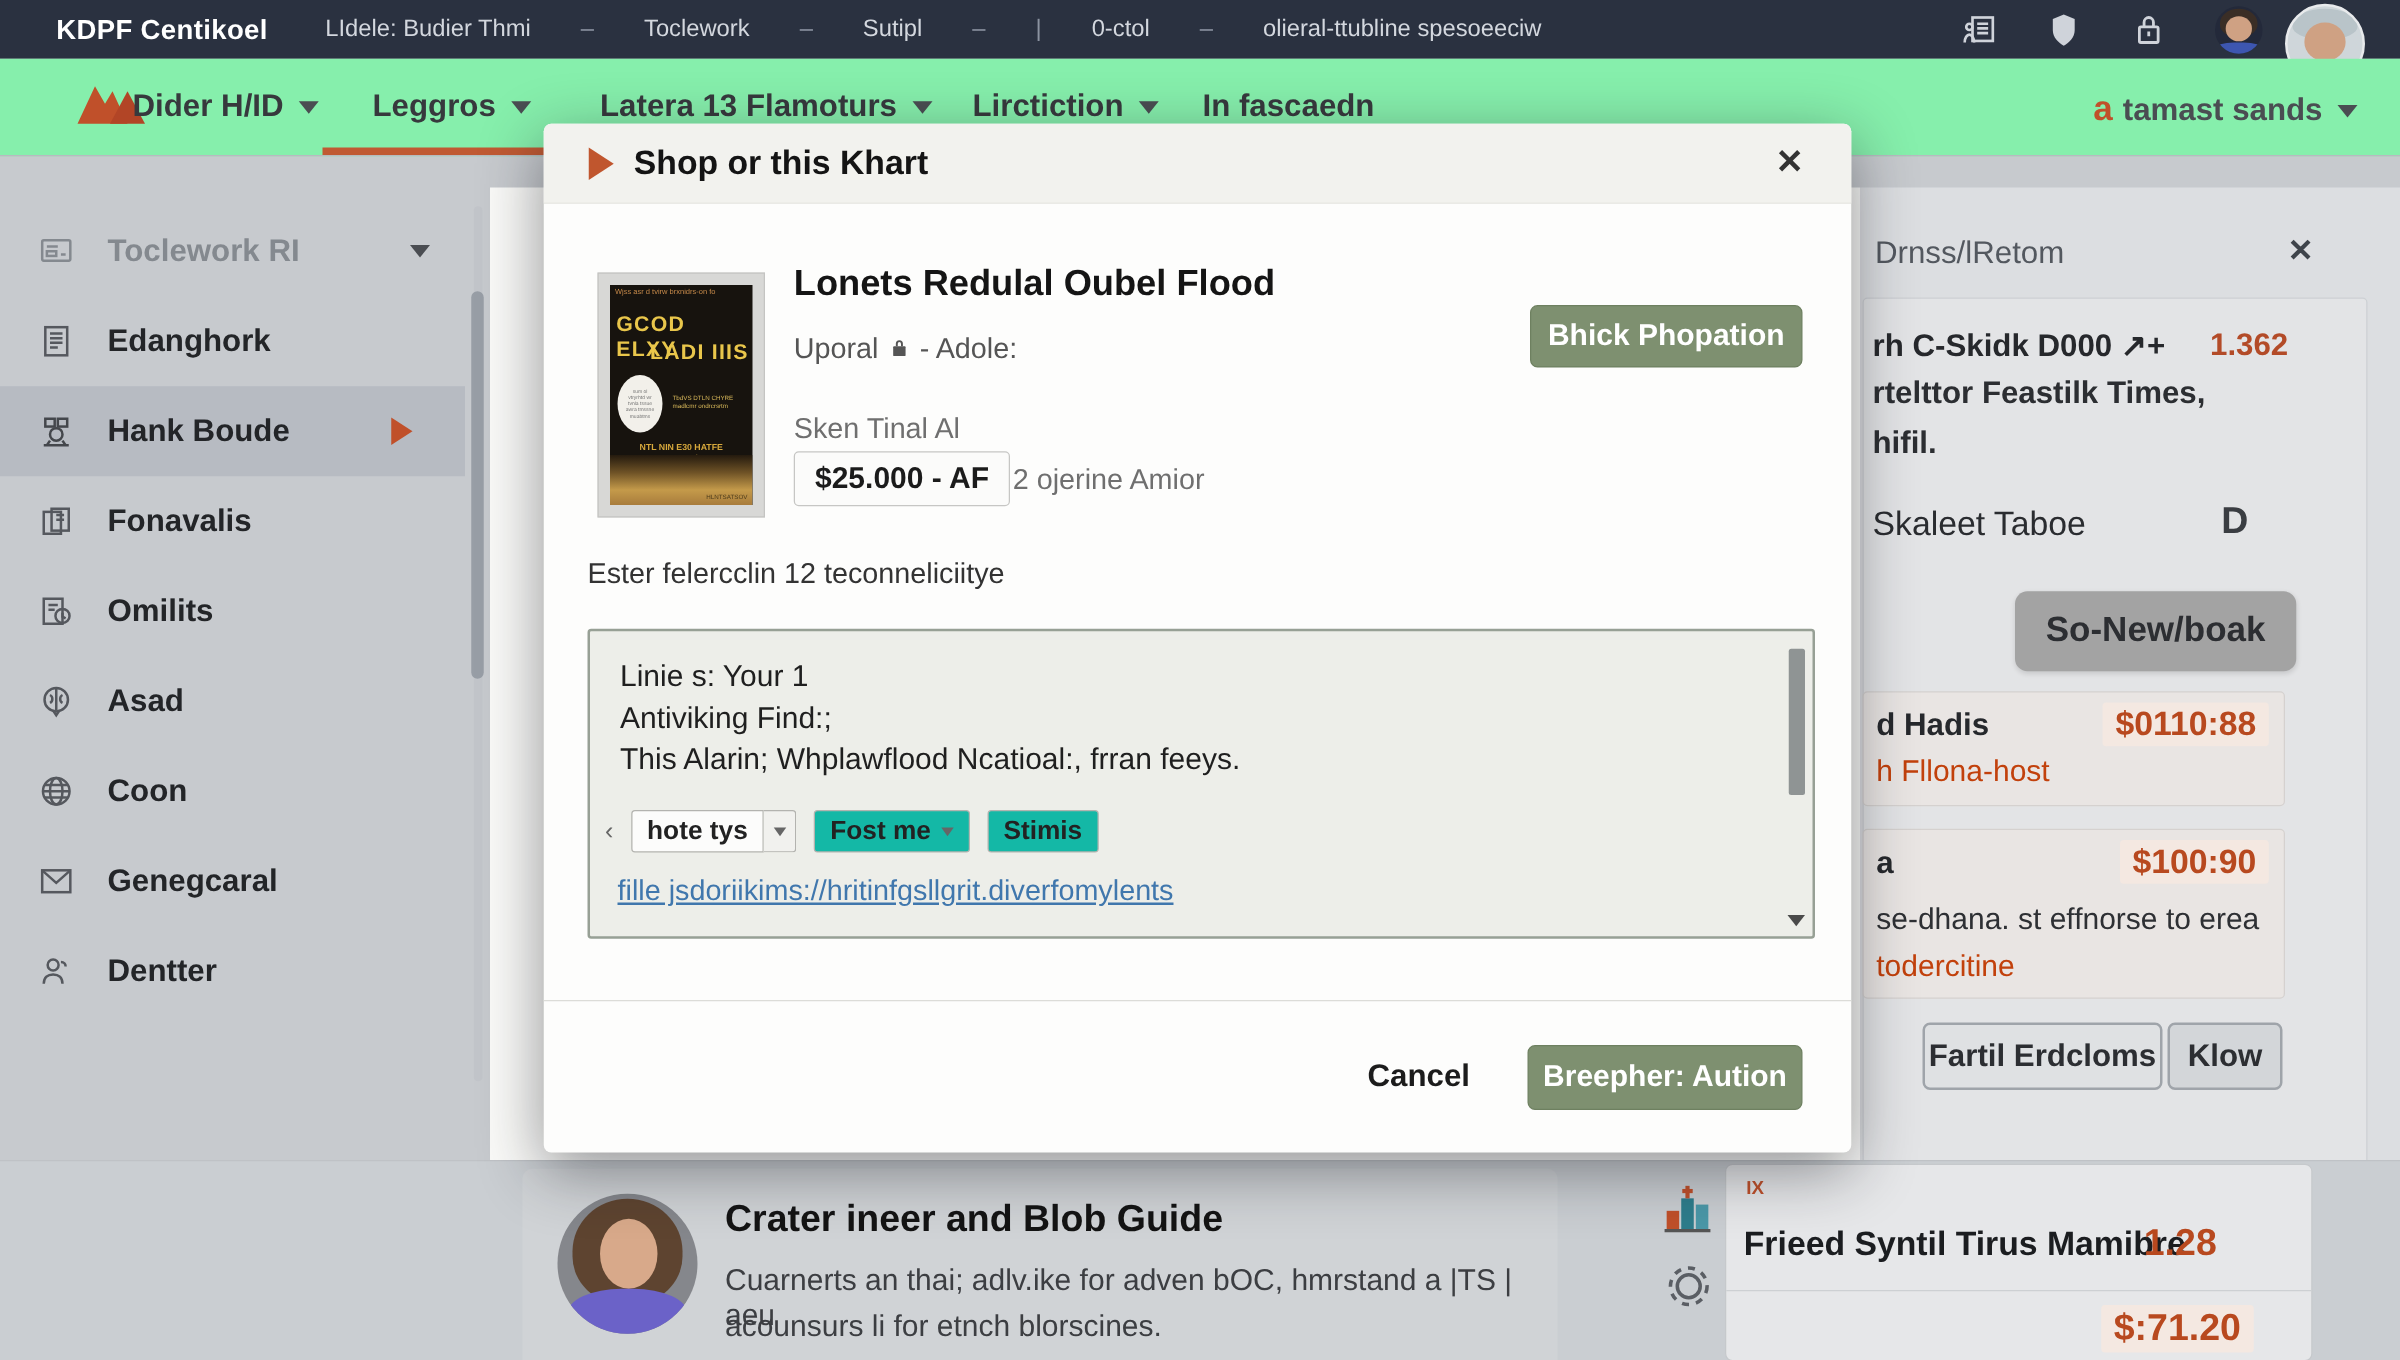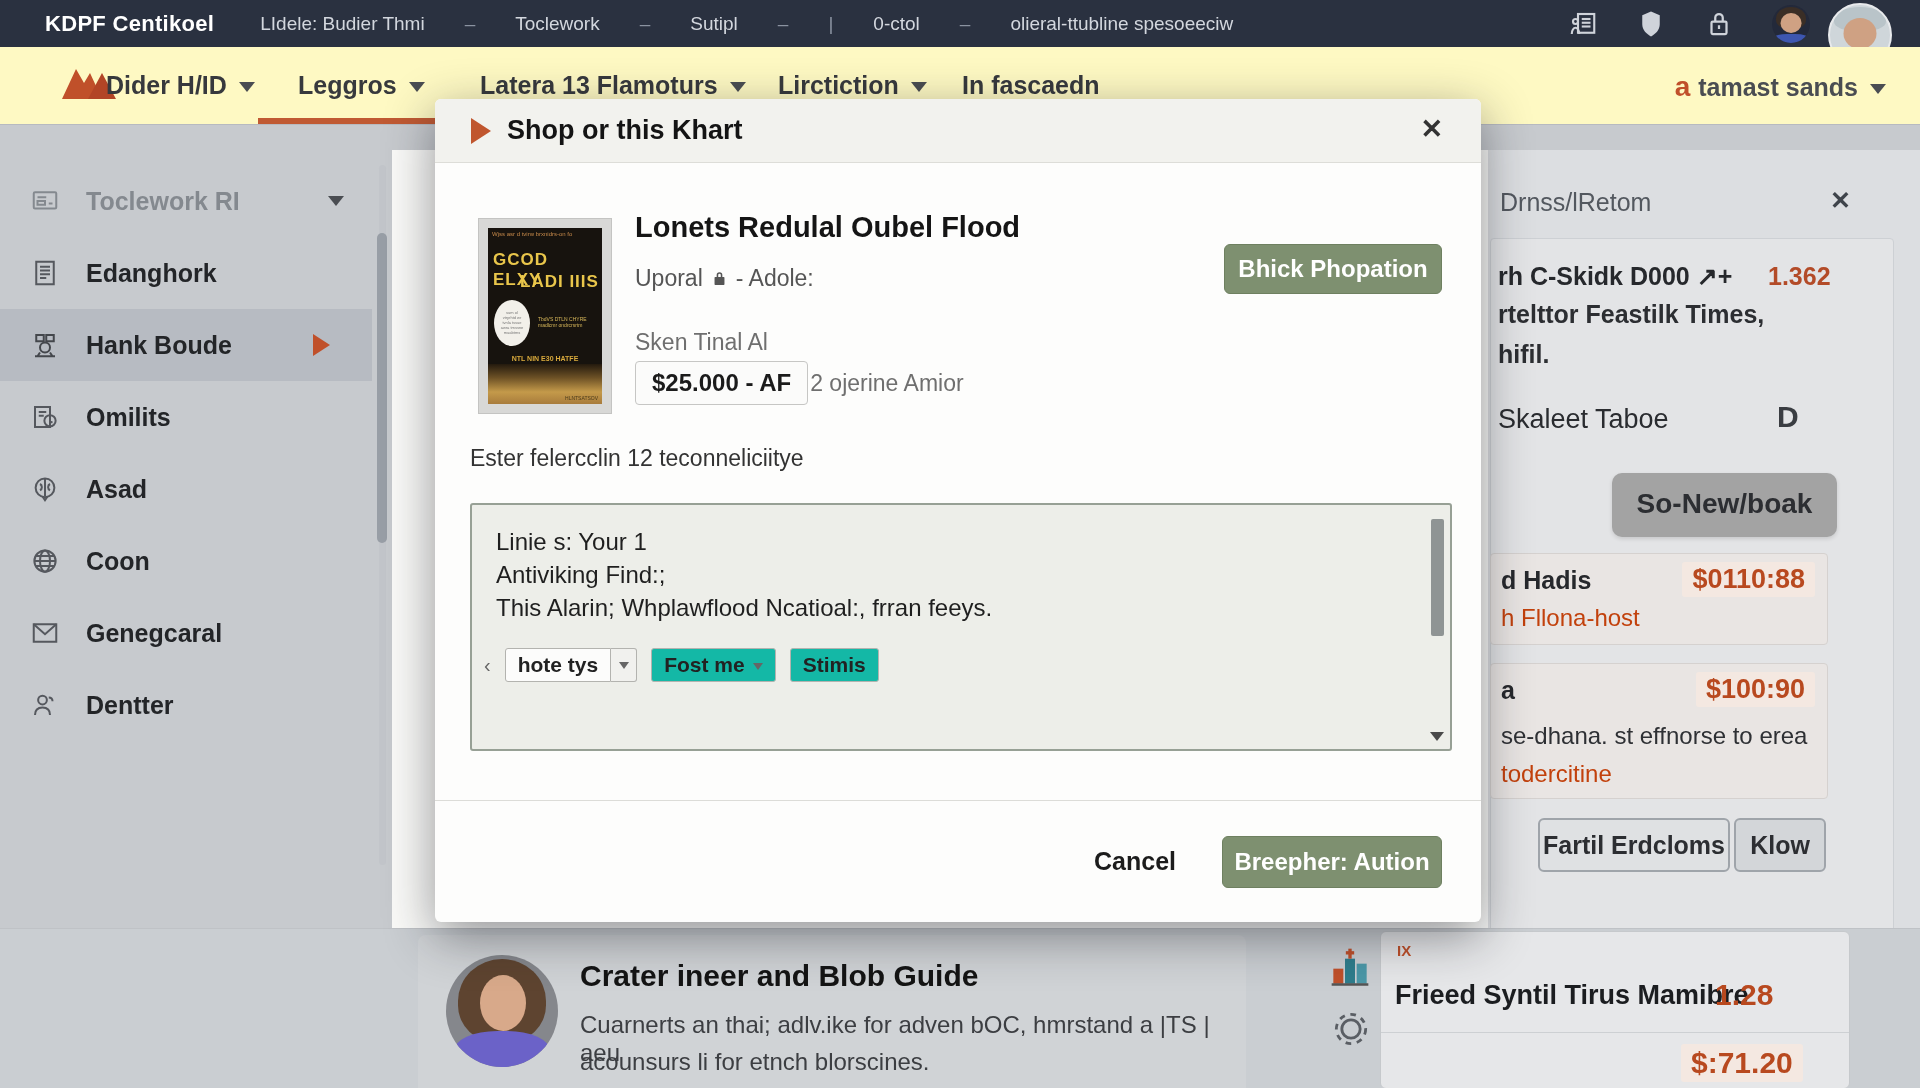--- a/index.html
+++ b/index.html
@@ -17,21 +17,21 @@
   .avatar{border-radius:50%;overflow:hidden;position:relative;flex:none;}
   .av1{width:38px;height:38px;margin-right:18px;background:#23293a;}
   .av2{width:64px;height:64px;margin-right:28px;margin-top:22px;background:#cfd6da;border:2px solid #e8eaec;}
   .av-hair{position:absolute;left:4px;top:2px;right:4px;height:60%;border-radius:50% 50% 40% 40%;background:#3a2e26;}
   .av-face{position:absolute;left:50%;top:22%;width:55%;height:52%;transform:translateX(-50%);border-radius:50%;background:#cfa183;}
   .av-body{position:absolute;left:0;right:0;bottom:-4px;height:32%;border-radius:40% 40% 0 0;background:#3d56b0;}
   .av2 .av-hair{background:#b9c4c9;height:40%;}
   .av2 .av-body{background:#dfe6e9;}
 
   
-  .nav{position:absolute;left:0;top:47px;width:1920px;height:78px;background:#fef9c3;border-bottom:1px solid #b7bac0;}
+  .nav{position:absolute;left:0;top:47px;width:1920px;height:78px;background:#86efac;border-bottom:1px solid #b7bac0;}
   .nav-item{position:absolute;top:24px;font-size:25px;font-weight:600;color:#37393d;white-space:nowrap;cursor:pointer;}
   .caret{display:inline-block;width:0;height:0;border-left:8px solid transparent;border-right:8px solid transparent;border-top:10px solid #4a4d52;margin-left:12px;vertical-align:middle;}
   .nav-underline{position:absolute;left:258px;top:71px;width:185px;height:6px;background:#c05a33;}
   .logo{position:absolute;left:58px;top:14px;}
   .account{position:absolute;right:34px;top:24px;font-size:25px;font-weight:600;color:#4a4d52;cursor:pointer;}
   .account b{color:#c0502a;font-size:28px;font-weight:700;margin-right:8px;}
 
   
   .sidebar{position:absolute;left:0;top:125px;width:392px;height:963px;padding-top:40px;}
   .sb-row{position:relative;height:72px;display:flex;align-items:center;padding-left:30px;cursor:pointer;}
@@ -245,20 +245,31 @@
             <circle cx="12" cy="14" r="4"></circle>
             <path d="M4 21h16M8 18l-2 3M16 18l2 3"></path>
           </svg>
         </span>
       <span class="sb-label">Hank Boude</span>
       <i class="sb-play"></i>
     </div>
     <div class="sb-row">
       <span class="sb-ic">
           <svg width="30" height="30" viewBox="0 0 24 24" fill="none" stroke="#55585e" stroke-width="1.6">
+            <rect x="4" y="6" width="11" height="14"></rect>
+            <rect x="9" y="4" width="11" height="14"></rect>
+            <line x1="12" y1="8" x2="17" y2="8"></line>
+            <line x1="12" y1="11" x2="17" y2="11"></line>
+          </svg>
+        </span>
+      <span class="sb-label">Fonavalis</span>
+    </div>
+    <div class="sb-row">
+      <span class="sb-ic">
+          <svg width="30" height="30" viewBox="0 0 24 24" fill="none" stroke="#55585e" stroke-width="1.6">
             <rect x="4" y="4" width="12" height="16"></rect>
             <line x1="7" y1="8" x2="13" y2="8"></line>
             <line x1="7" y1="11" x2="11" y2="11"></line>
             <circle cx="16" cy="15" r="4.5"></circle>
             <path d="M16 13v2.5l2 1"></path>
           </svg>
         </span>
       <span class="sb-label">Omilits</span>
     </div>
     <div class="sb-row">
@@ -421,20 +432,21 @@
         <span class="ed-lt">‹</span>
         <span class="chip">
           <span class="chip-main">hote tys</span>
           <span class="chip-dd">
               <i class="caret"></i>
             </span>
         </span>
         <span class="chip-solo"><span>Fost me</span><i class="caret"></i></span>
         <span class="chip-solo"><span>Stimis</span></span>
       </div>
+      <div class="ed-link">fille jsdoriikims://hritinfgsllgrit.diverfomylents</div>
       <div class="ed-thumb"></div>
       <div class="ed-down">
           <i></i>
         </div>
     </div>
 
     <div class="m-footline"></div>
     <div class="m-footer">
       <span class="btn-cancel">Cancel</span>
       <span class="btn-green b-submit">Breepher: Aution</span>

